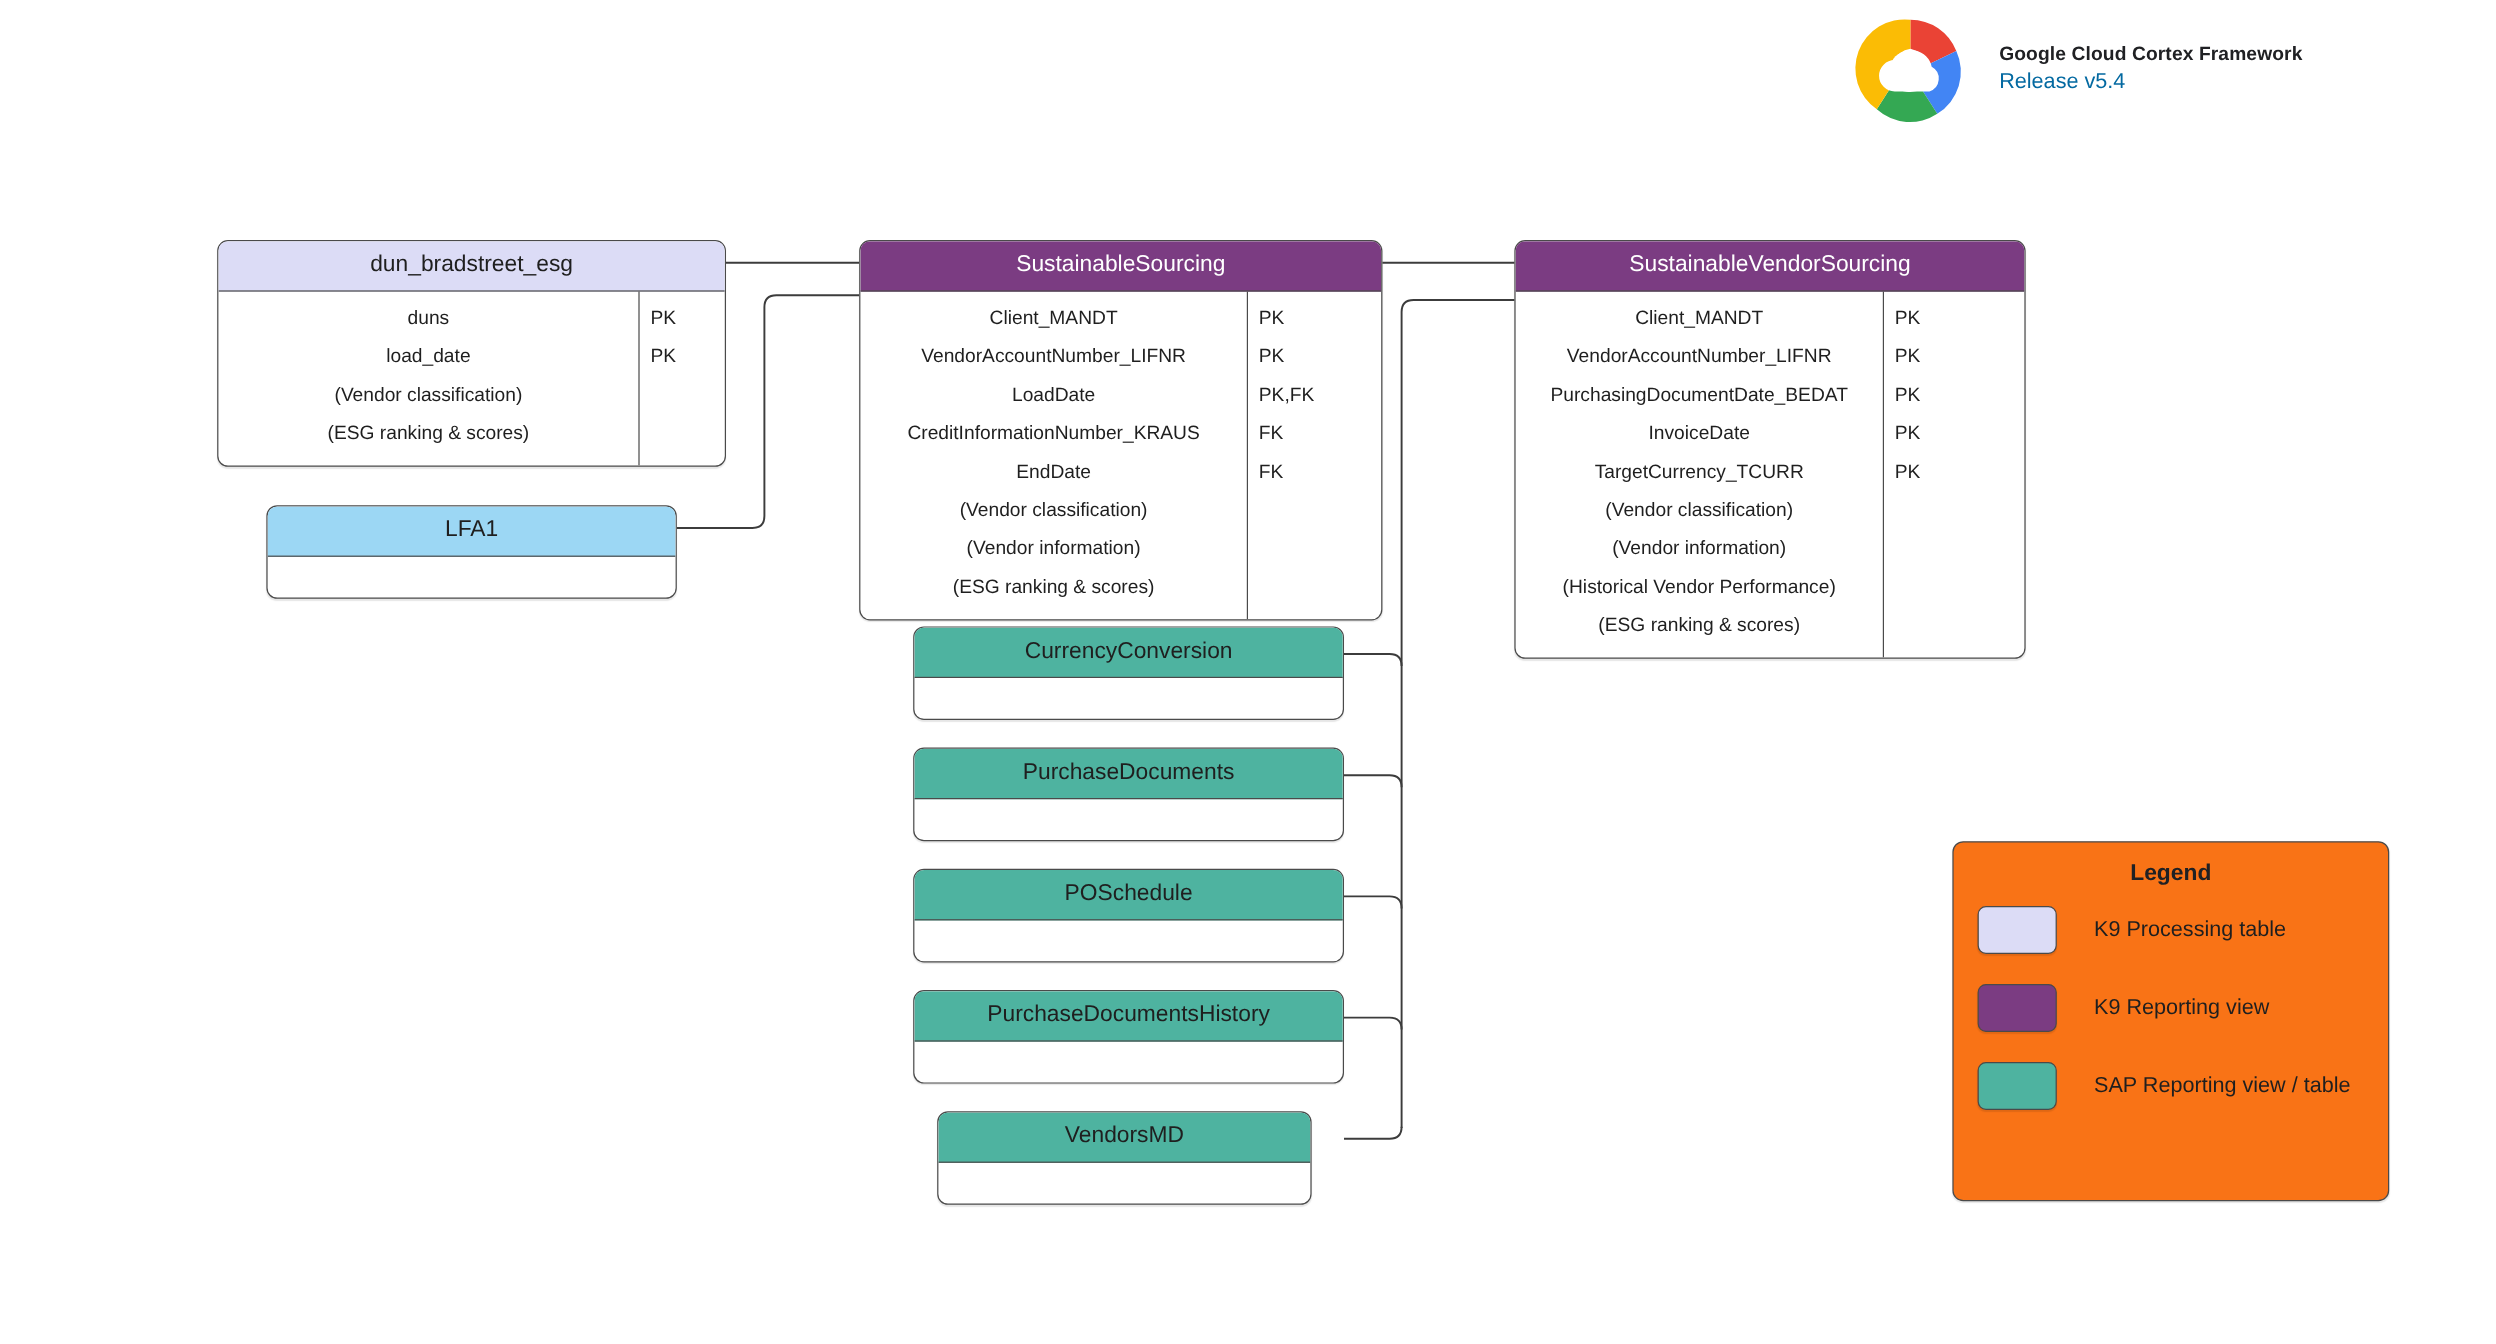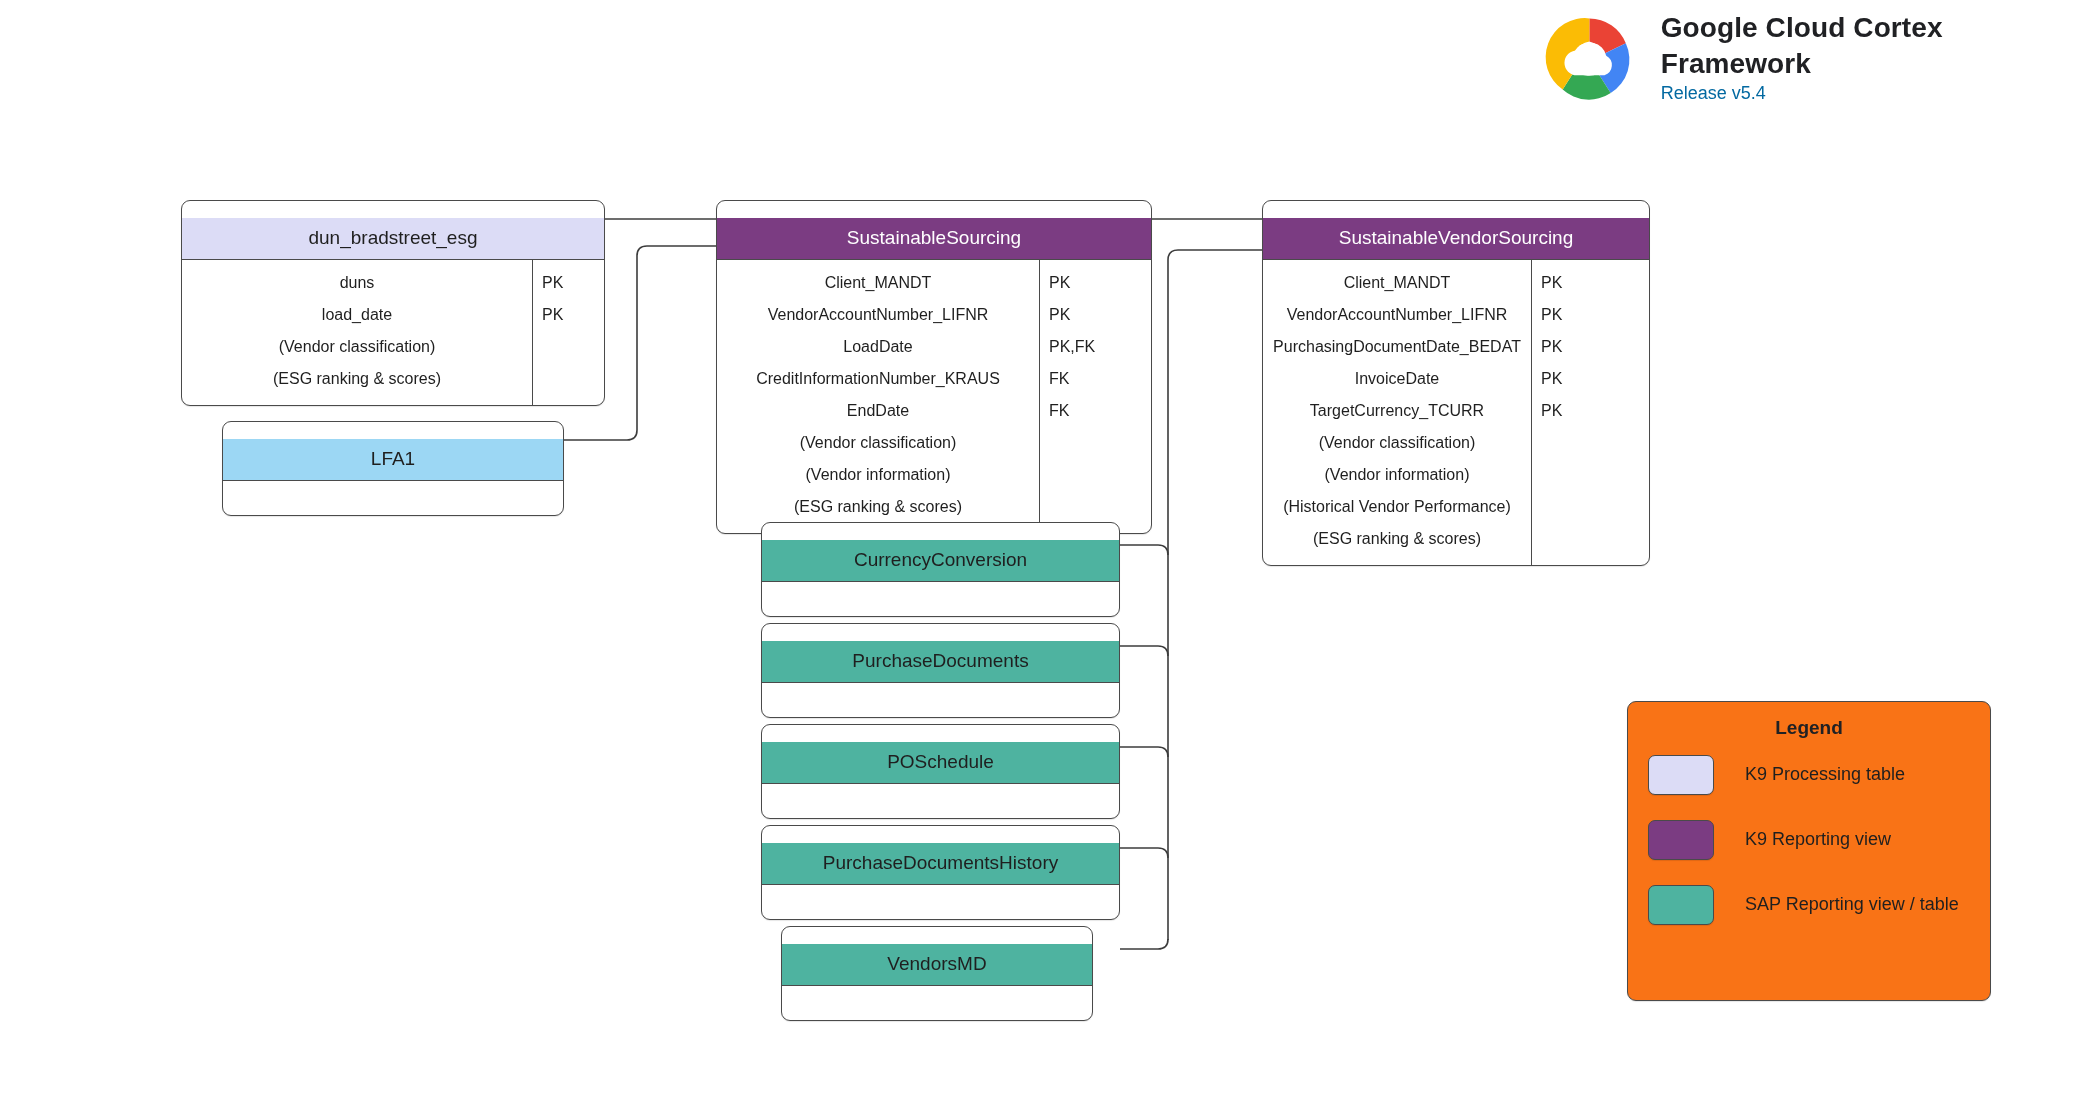--- a/index.html
+++ b/index.html
@@ -36,21 +36,21 @@
     position: absolute;
     left: 1536px;
     top: 10px;
     display: flex;
     align-items: center;
     gap: 18px;
   }
   #brand-logo { width: 112px; height: 95px; display: block; }
   #brand-text { line-height: 1.28; }
   #brand-title {
-    font-size: 28px;
+    font-size: 16px;
     font-weight: bold;
     color: #202124;
     letter-spacing: .1px;
   }
   #brand-release {
     font-size: 18px;
     font-weight: normal;
     color: #0369a1;
   }
 
@@ -64,21 +64,20 @@
     overflow: hidden;
     box-shadow: 0 1px 1px rgba(0,0,0,.10);
   }
   .entity-header {
     font-size: 19px;
     text-align: center;
     padding: 9px 8px 10px 8px;
     border-bottom: 1.4px solid #4a4a4a;
     box-sizing: border-box;
     white-space: nowrap;
-    margin-top: 17px;
   }
   .entity-body {
     display: flex;
     align-items: stretch;
   }
   .col-fields {
     flex: 1 1 auto;
     padding: 7px 0 10px 0;
   }
   .col-keys {
@@ -235,21 +234,21 @@
         <div class="key-row">PK,FK</div>
         <div class="key-row">FK</div>
         <div class="key-row">FK</div>
         <div class="key-row"></div>
         <div class="key-row"></div>
         <div class="key-row"></div>
       </div>
     </div>
   </div>
 
-  <div class="entity" style="left:1262px; top:200px; width:388px;">
+  <div class="entity" style="left:1262px; top:200px; width:426px;">
     <div class="entity-header hdr-k9-reporting">SustainableVendorSourcing</div>
     <div class="entity-body">
       <div class="col-fields">
         <div class="field-row">Client_MANDT</div>
         <div class="field-row">VendorAccountNumber_LIFNR</div>
         <div class="field-row">PurchasingDocumentDate_BEDAT</div>
         <div class="field-row">InvoiceDate</div>
         <div class="field-row">TargetCurrency_TCURR</div>
         <div class="field-row">(Vendor classification)</div>
         <div class="field-row">(Vendor information)</div>

